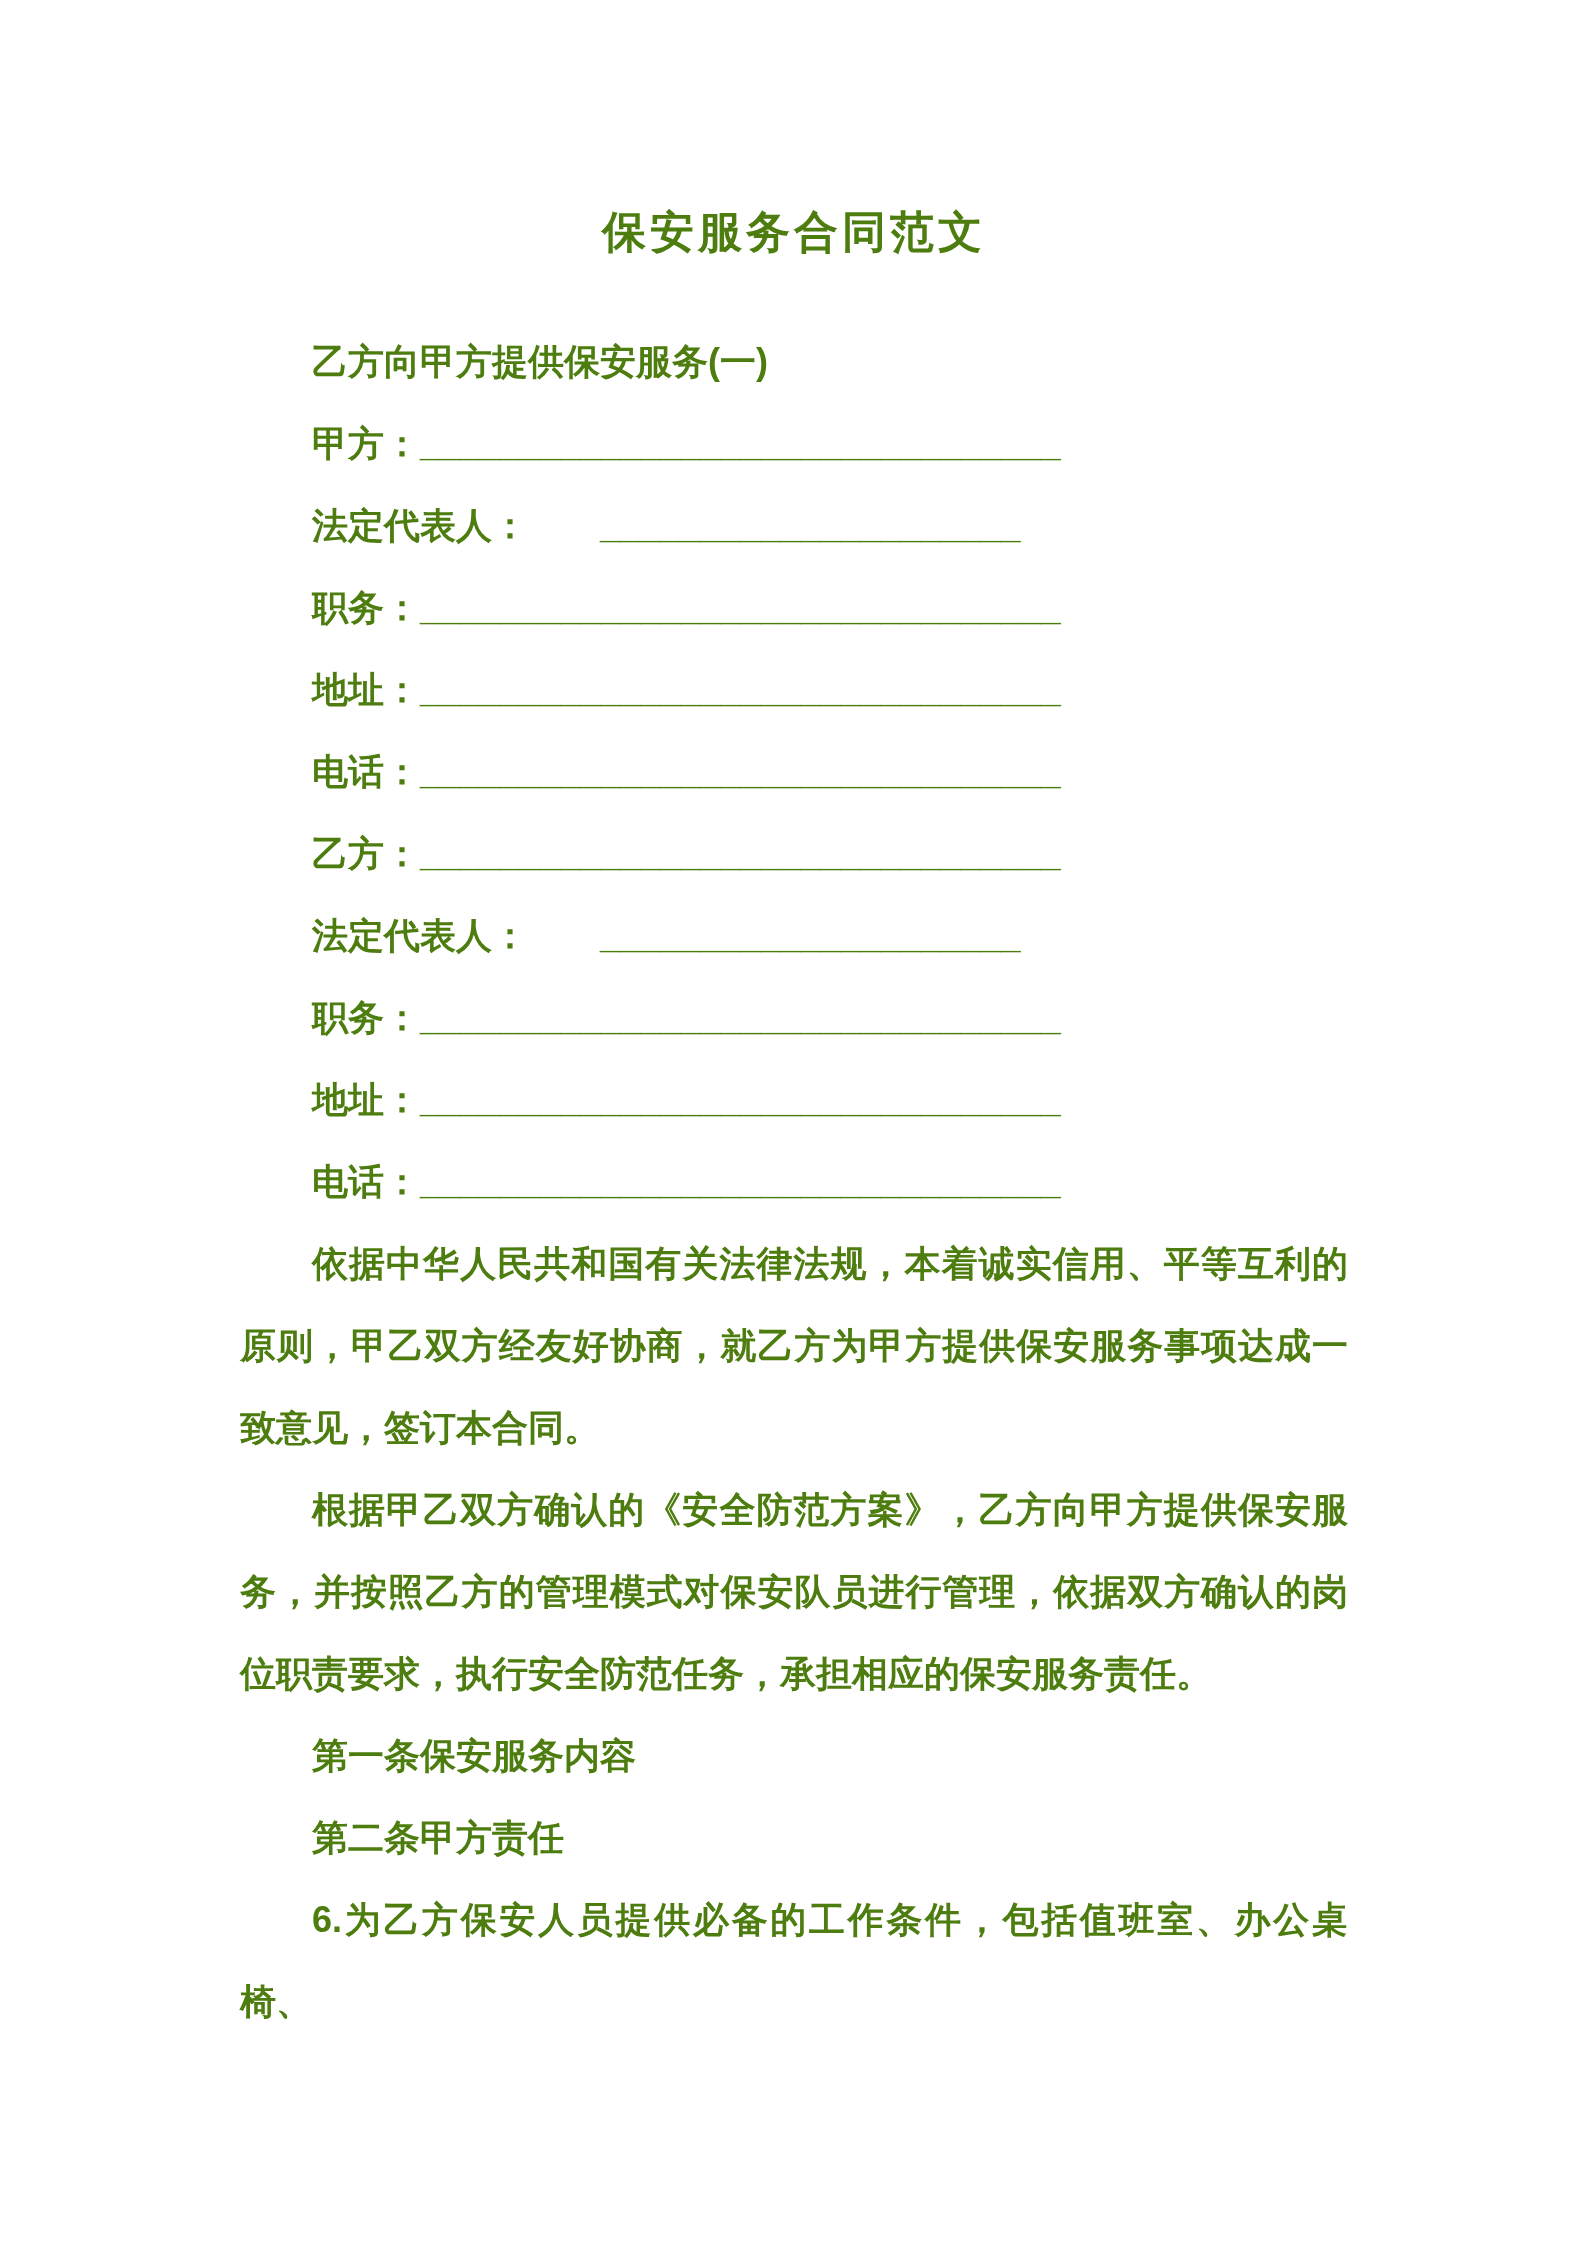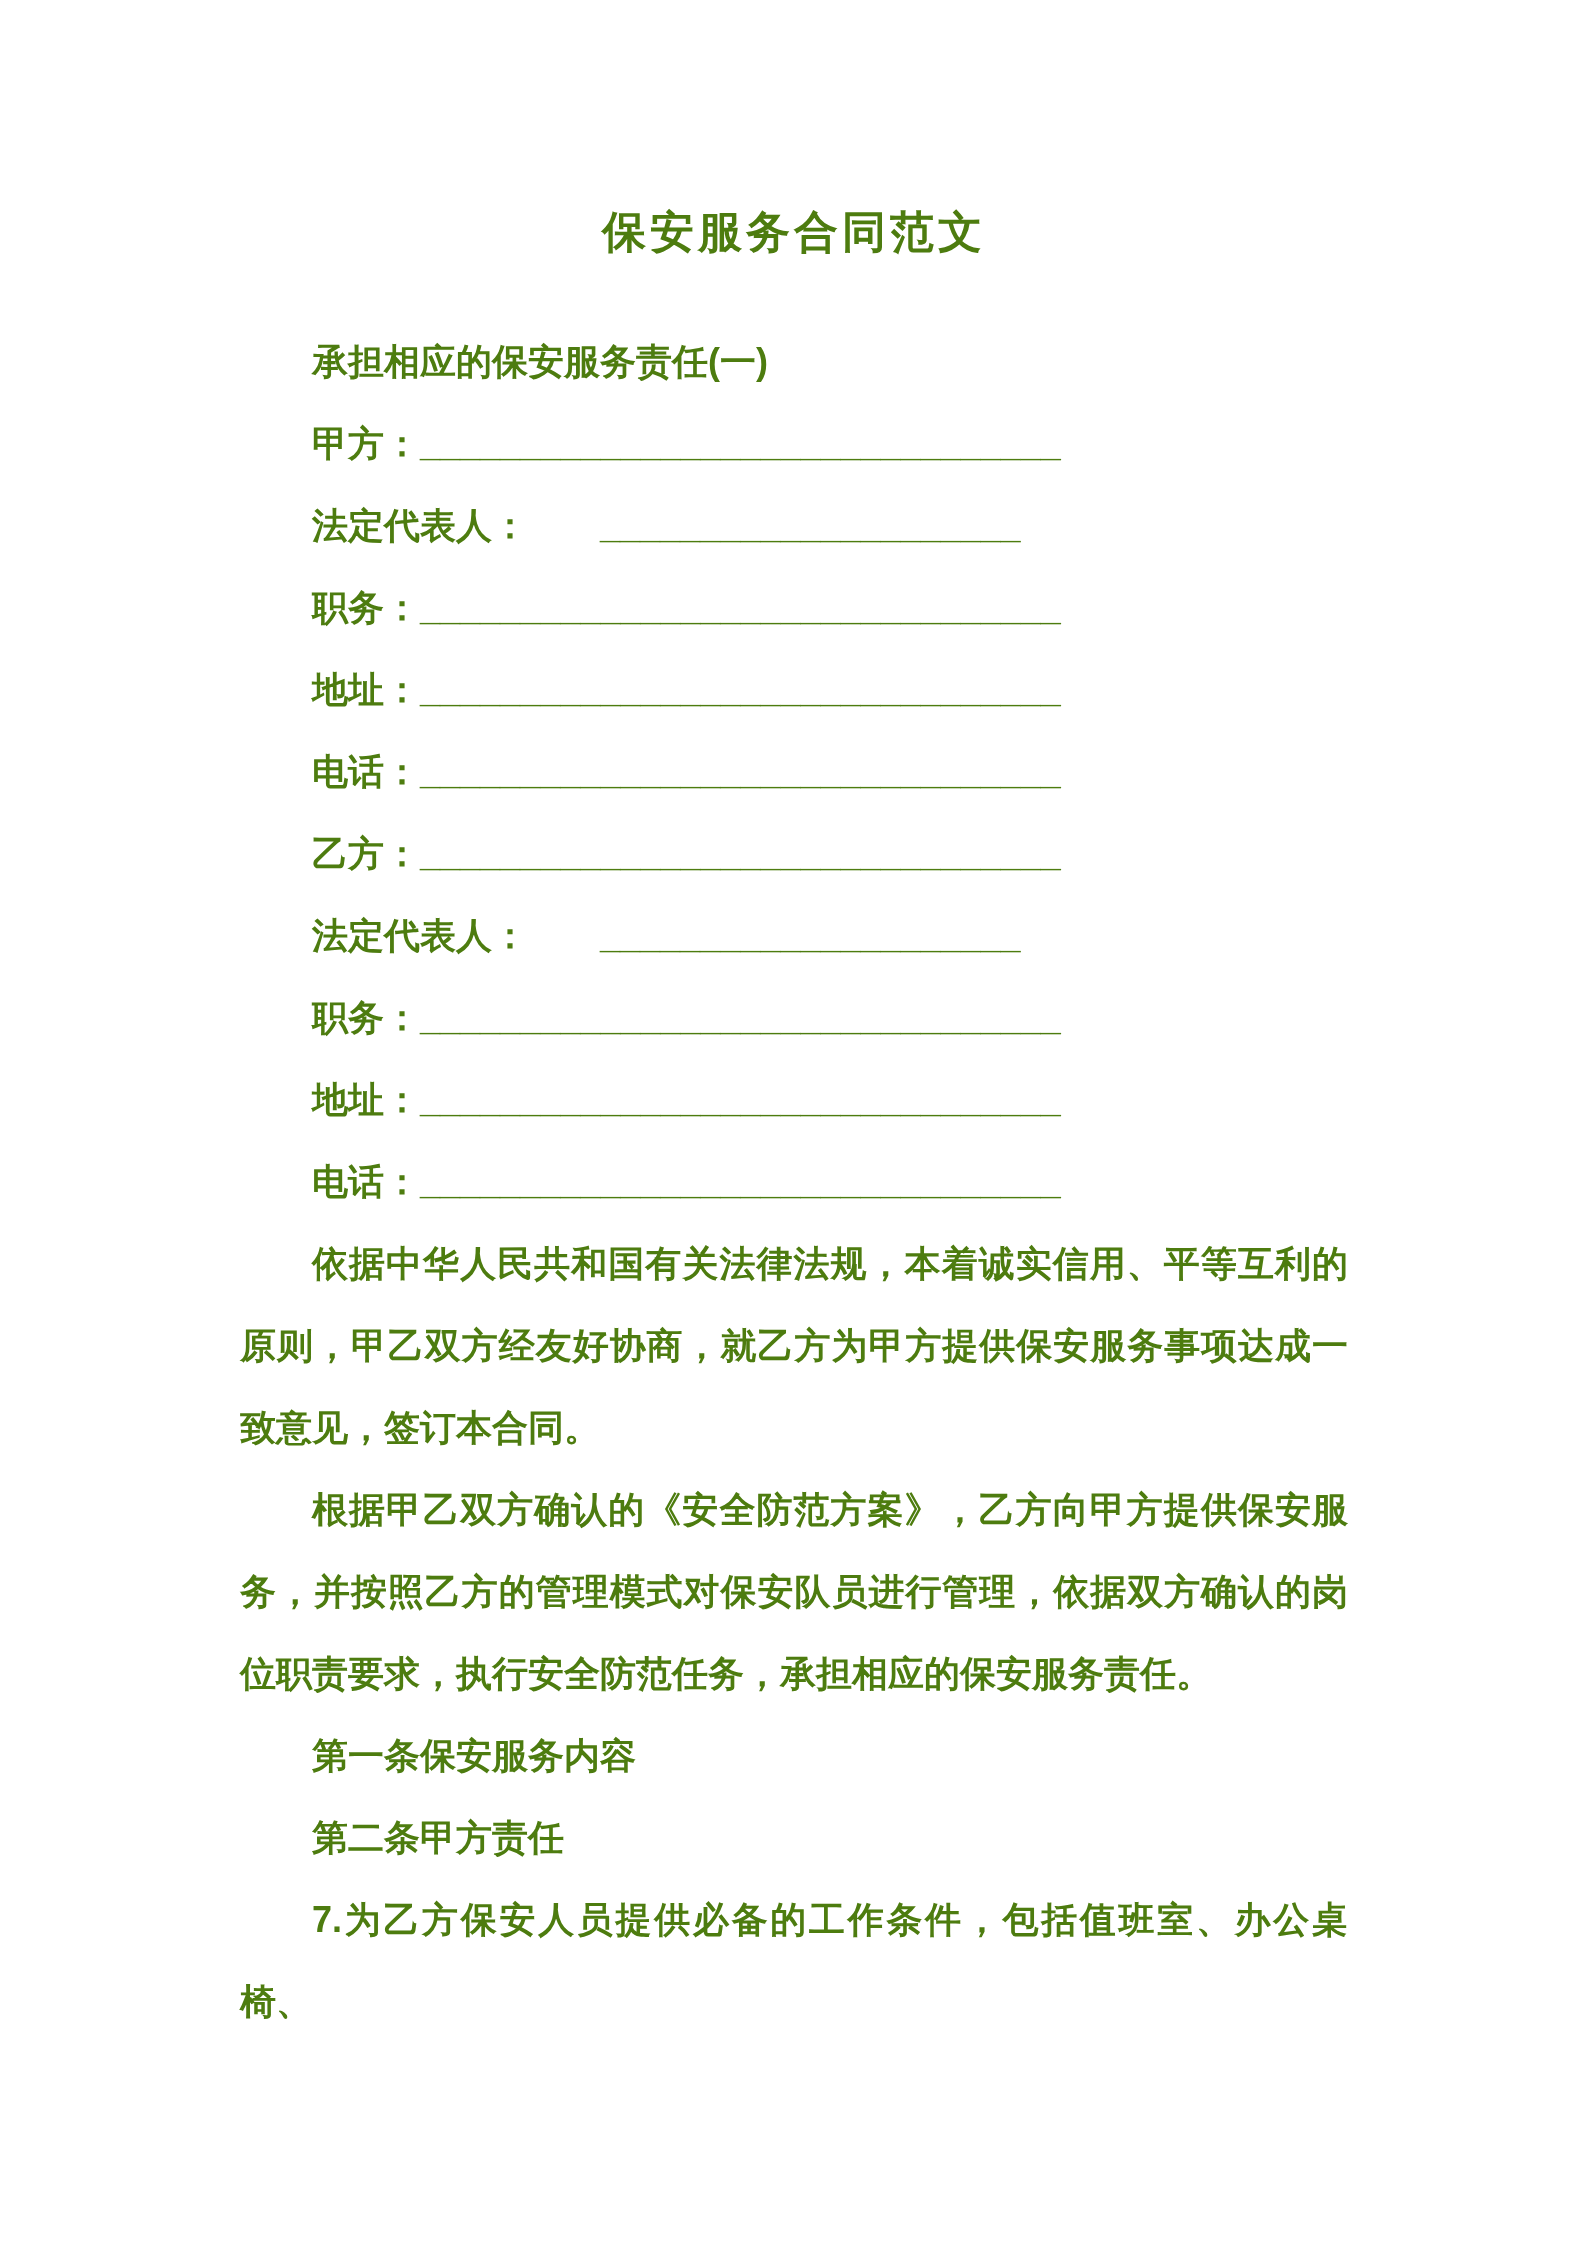--- a/index.html
+++ b/index.html
@@ -41,33 +41,33 @@
   }
 </style>
 </head>
 <body>
 
 <div class="doc-page">
   <div class="doc-content">
 
     <h1 class="doc-title">保安服务合同范文</h1>
 
-    <p class="doc-line">承担相应的保安服务责任(一)</p>
+    <p class="doc-line">乙方向甲方提供保安服务(一)</p>
 
     <p class="doc-line"><span>甲方：</span><span class="field-line-fill">________________________________</span></p>
     <p class="doc-line"><span>法定代表人：</span><span class="field-line-fill">　　_____________________</span></p>
     <p class="doc-line"><span>职务：</span><span class="field-line-fill">________________________________</span></p>
     <p class="doc-line"><span>地址：</span><span class="field-line-fill">________________________________</span></p>
     <p class="doc-line"><span>电话：</span><span class="field-line-fill">________________________________</span></p>
     <p class="doc-line"><span>乙方：</span><span class="field-line-fill">________________________________</span></p>
     <p class="doc-line"><span>法定代表人：</span><span class="field-line-fill">　　_____________________</span></p>
     <p class="doc-line"><span>职务：</span><span class="field-line-fill">________________________________</span></p>
     <p class="doc-line"><span>地址：</span><span class="field-line-fill">________________________________</span></p>
     <p class="doc-line"><span>电话：</span><span class="field-line-fill">________________________________</span></p>
 
     <p class="doc-line">依据中华人民共和国有关法律法规，本着诚实信用、平等互利的原则，甲乙双方经友好协商，就乙方为甲方提供保安服务事项达成一致意见，签订本合同。</p>
     <p class="doc-line">根据甲乙双方确认的《安全防范方案》，乙方向甲方提供保安服务，并按照乙方的管理模式对保安队员进行管理，依据双方确认的岗位职责要求，执行安全防范任务，承担相应的保安服务责任。</p>
     <p class="doc-line">第一条保安服务内容</p>
     <p class="doc-line">第二条甲方责任</p>
-    <p class="doc-line">7.为乙方保安人员提供必备的工作条件，包括值班室、办公桌椅、</p>
+    <p class="doc-line">6.为乙方保安人员提供必备的工作条件，包括值班室、办公桌椅、</p>
 
   </div>
 </div>
 
 </body></html>

